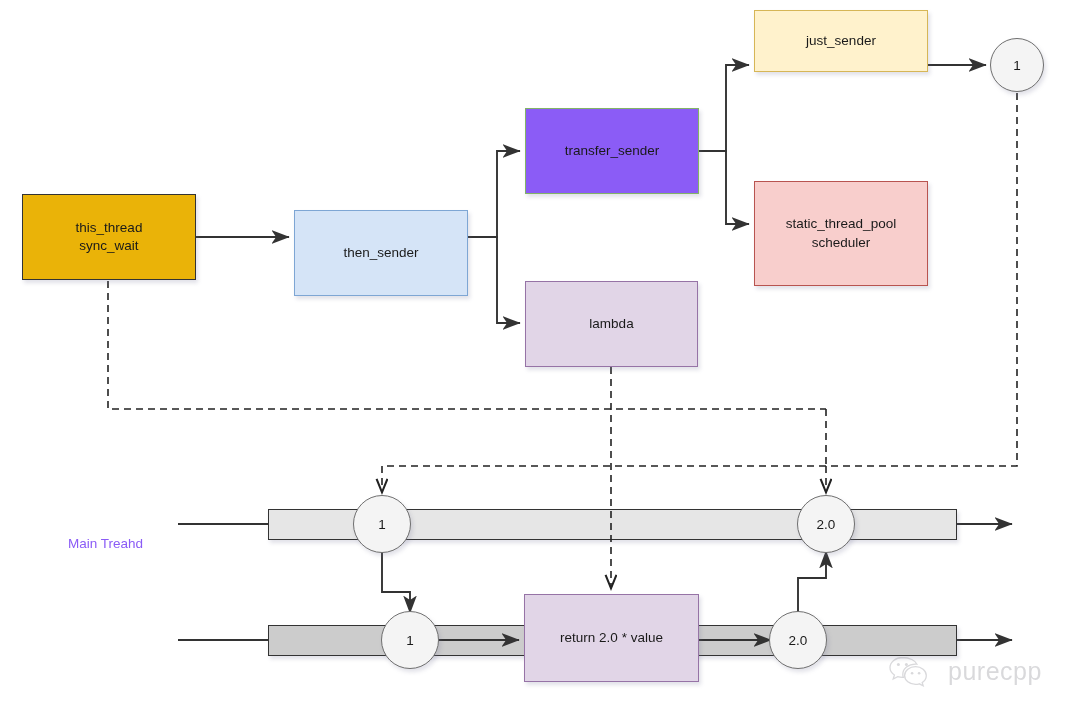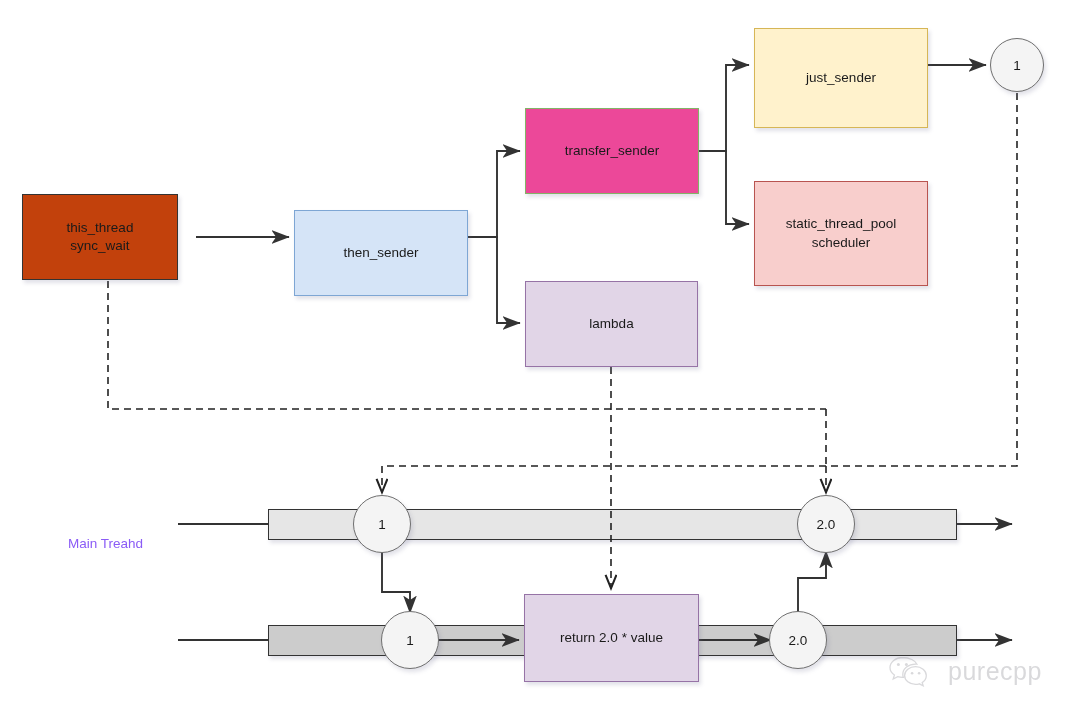--- a/index.html
+++ b/index.html
@@ -94,38 +94,38 @@
     <g stroke="#222222" stroke-width="1.6" fill="none" stroke-dasharray="7 5" marker-end="url(#arwd)">
 
       <path d="M382,466 L382,492"></path>
 
       <path d="M826,466 L826,492"></path>
 
       <path d="M611,367 L611,588"></path>
     </g>
   </svg>
 
-  <div class="node" style="left:22px;top:194px;width:156px;height:86px;background:#c2410c;border:1.8px solid #333333;">
+  <div class="node" style="left:22px;top:194px;width:174px;height:86px;background:#eab308;border:1.8px solid #333333;">
     <span>this_thread
 sync_wait</span>
   </div>
 
   <div class="node" style="left:294px;top:210px;width:174px;height:86px;background:#d5e4f7;border:1.5px solid #7ea6d4;">
     <span>then_sender</span>
   </div>
 
-  <div class="node" style="left:525px;top:108px;width:174px;height:86px;background:#ec4899;border:1.5px solid #82b366;">
+  <div class="node" style="left:525px;top:108px;width:174px;height:86px;background:#8b5cf6;border:1.5px solid #82b366;">
     <span>transfer_sender</span>
   </div>
 
   <div class="node" style="left:525px;top:281px;width:173px;height:86px;background:#e1d5e7;border:1.5px solid #9673a6;">
     <span>lambda</span>
   </div>
 
-  <div class="node" style="left:754px;top:28px;width:174px;height:100px;background:#fff2cc;border:1.5px solid #d6b656;">
+  <div class="node" style="left:754px;top:10px;width:174px;height:62px;background:#fff2cc;border:1.5px solid #d6b656;">
     <span>just_sender</span>
   </div>
 
   <div class="node" style="left:754px;top:181px;width:174px;height:105px;background:#f8cecc;border:1.5px solid #b85450;">
     <span>static_thread_pool
 scheduler</span>
   </div>
 
   <div class="node" style="left:524px;top:594px;width:175px;height:88px;background:#e1d5e7;border:1.5px solid #9673a6;text-align:center;">
     <span>return 2.0 * value</span>

